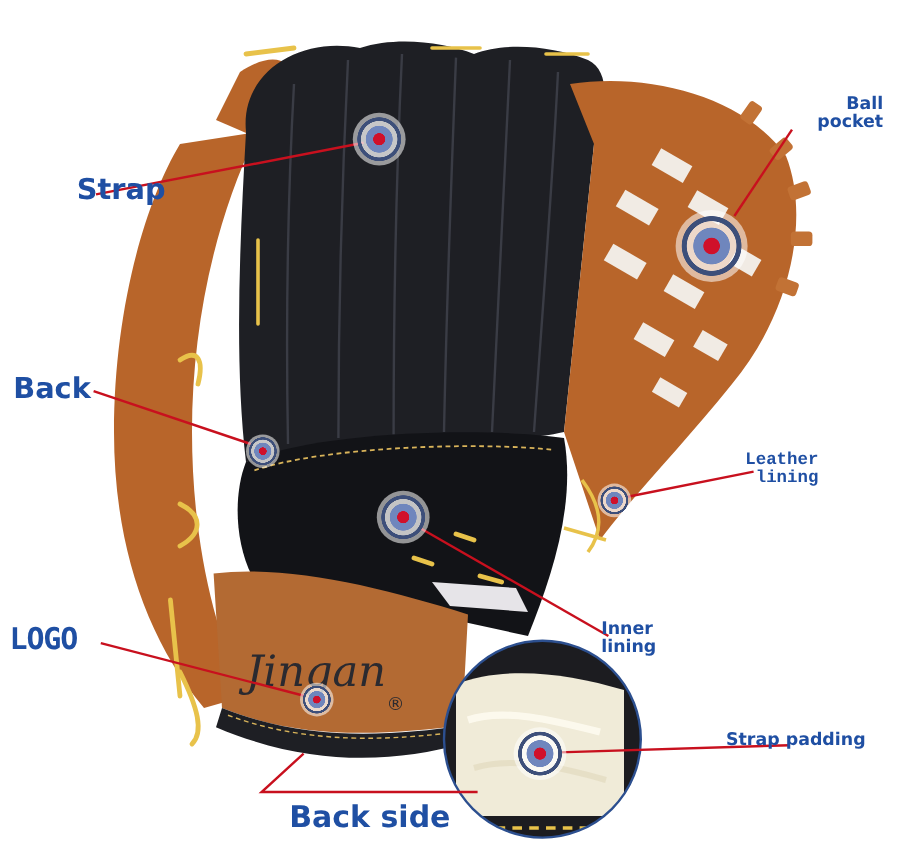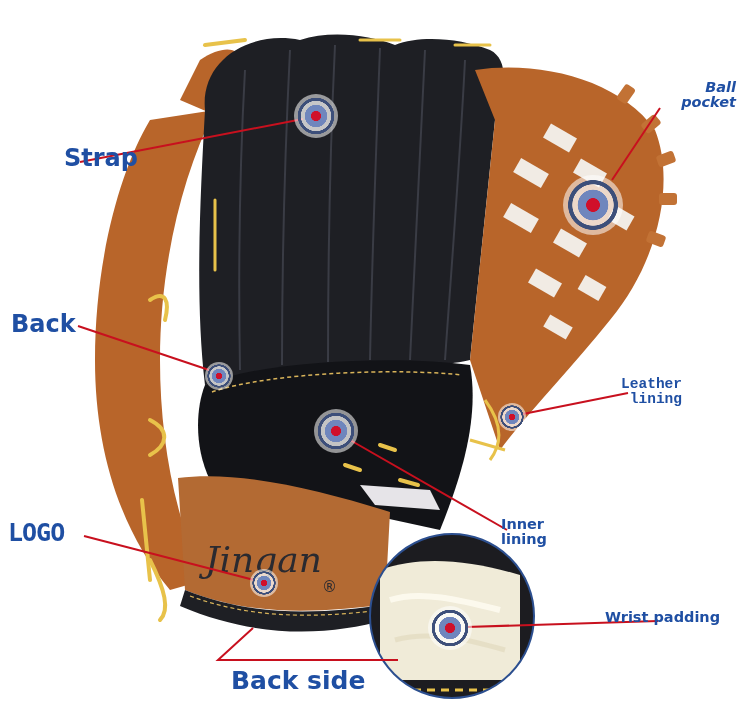--- a/index.html
+++ b/index.html
@@ -118,21 +118,21 @@
       <div class="marker" style="left: 316px; top: 116px; width: 44px; height: 44px; background: radial-gradient(circle, rgb(208, 16, 42) 0px, rgb(208, 16, 42) 4.84px, rgb(111, 134, 189) 5.28px, rgb(111, 134, 189) 11px, rgba(255, 255, 255, 0.75) 11.44px, rgba(255, 255, 255, 0.75) 14.96px, rgb(61, 79, 122) 15.4px, rgb(61, 79, 122) 18.04px, rgba(255, 255, 255, 0.55) 18.48px, rgba(255, 255, 255, 0.55) 22px);"></div>
       <div class="marker" style="left: 593px; top: 205px; width: 60px; height: 60px; background: radial-gradient(circle, rgb(208, 16, 42) 0px, rgb(208, 16, 42) 6.6px, rgb(111, 134, 189) 7.2px, rgb(111, 134, 189) 15px, rgba(255, 255, 255, 0.75) 15.6px, rgba(255, 255, 255, 0.75) 20.4px, rgb(61, 79, 122) 21px, rgb(61, 79, 122) 24.6px, rgba(255, 255, 255, 0.55) 25.2px, rgba(255, 255, 255, 0.55) 30px);"></div>
       <div class="marker" style="left: 219px; top: 376px; width: 28px; height: 28px; background: radial-gradient(circle, rgb(208, 16, 42) 0px, rgb(208, 16, 42) 3.08px, rgb(111, 134, 189) 3.36px, rgb(111, 134, 189) 7px, rgba(255, 255, 255, 0.75) 7.28px, rgba(255, 255, 255, 0.75) 9.52px, rgb(61, 79, 122) 9.8px, rgb(61, 79, 122) 11.48px, rgba(255, 255, 255, 0.55) 11.76px, rgba(255, 255, 255, 0.55) 14px);"></div>
       <div class="marker" style="left: 512px; top: 417px; width: 28px; height: 28px; background: radial-gradient(circle, rgb(208, 16, 42) 0px, rgb(208, 16, 42) 3.08px, rgb(111, 134, 189) 3.36px, rgb(111, 134, 189) 7px, rgba(255, 255, 255, 0.75) 7.28px, rgba(255, 255, 255, 0.75) 9.52px, rgb(61, 79, 122) 9.8px, rgb(61, 79, 122) 11.48px, rgba(255, 255, 255, 0.55) 11.76px, rgba(255, 255, 255, 0.55) 14px);"></div>
       <div class="marker" style="left: 336px; top: 431px; width: 44px; height: 44px; background: radial-gradient(circle, rgb(208, 16, 42) 0px, rgb(208, 16, 42) 4.84px, rgb(111, 134, 189) 5.28px, rgb(111, 134, 189) 11px, rgba(255, 255, 255, 0.75) 11.44px, rgba(255, 255, 255, 0.75) 14.96px, rgb(61, 79, 122) 15.4px, rgb(61, 79, 122) 18.04px, rgba(255, 255, 255, 0.55) 18.48px, rgba(255, 255, 255, 0.55) 22px);"></div>
       <div class="marker" style="left: 264px; top: 583px; width: 28px; height: 28px; background: radial-gradient(circle, rgb(208, 16, 42) 0px, rgb(208, 16, 42) 3.08px, rgb(111, 134, 189) 3.36px, rgb(111, 134, 189) 7px, rgba(255, 255, 255, 0.75) 7.28px, rgba(255, 255, 255, 0.75) 9.52px, rgb(61, 79, 122) 9.8px, rgb(61, 79, 122) 11.48px, rgba(255, 255, 255, 0.55) 11.76px, rgba(255, 255, 255, 0.55) 14px);"></div>
       <div class="marker" style="left: 450px; top: 628px; width: 44px; height: 44px; background: radial-gradient(circle, rgb(208, 16, 42) 0px, rgb(208, 16, 42) 4.84px, rgb(111, 134, 189) 5.28px, rgb(111, 134, 189) 11px, rgba(255, 255, 255, 0.75) 11.44px, rgba(255, 255, 255, 0.75) 14.96px, rgb(61, 79, 122) 15.4px, rgb(61, 79, 122) 18.04px, rgba(255, 255, 255, 0.55) 18.48px, rgba(255, 255, 255, 0.55) 22px);"></div>
     </div>
   <div id="labels">
       <div class="label big" style="left: 36px; top: 146px; margin-left: 28px;">Strap</div>
-      <div class="label small right" style="left: auto; top: 80px; right: 14px; font-style: italic;">Ball<br>pocket</div>
+      <div class="label small right" style="left: auto; top: 80px; right: 14px;">Ball<br>pocket</div>
       <div class="label big" style="left: 11px; top: 312px;">Back</div>
       <div class="label small right" style="left: auto; top: 377px; right: 68px; font-family: Liberation Mono, monospace;">Leather<br>lining</div>
       <div class="label small" style="left: 501px; top: 517px;">Inner<br>lining</div>
       <div class="label logo" style="left: 8px; top: 520px;">LOGO</div>
-      <div class="label small" style="left: 605px; top: 610px;">Wrist padding</div>
-      <div class="label mid" style="left: 231px; top: 668px;">Back side</div>
+      <div class="label small" style="left: 605px; top: 610px;">Strap padding</div>
+      <div class="label mid" style="left: 241px; top: 668px;">Back side</div>
     </div>
 </div>
 
 </body></html>

